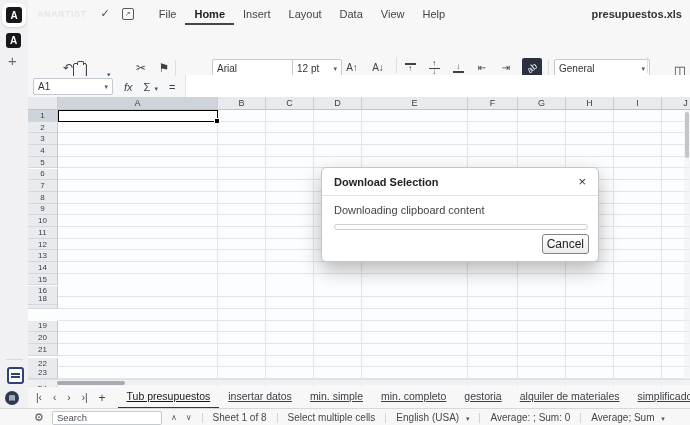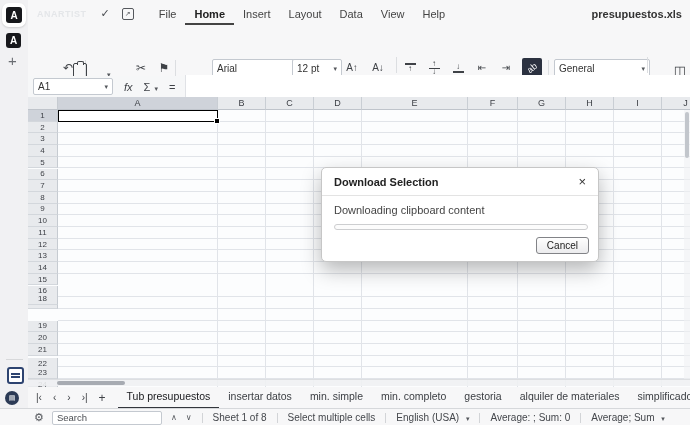--- a/index.html
+++ b/index.html
@@ -97,28 +97,28 @@
   .dialog{position:absolute;left:321px;top:167px;width:276px;height:93px;background:#fff;border:1px solid #c6c6c6;
           border-radius:5px;box-shadow:0 8px 20px rgba(0,0,0,.28);z-index:50;}
   .dlg-head{height:27px;border-bottom:1px solid #e3e3e3;display:flex;align-items:center;padding:0 12px;}
   .dlg-title{font-size:11px;font-weight:bold;color:#222;}
   .dlg-close{margin-left:auto;font-size:13px;color:#333;line-height:1;}
   .dlg-body{padding:8px 10px 0 12px;}
   .dlg-msg{font-size:11px;color:#444;}
   .progress{margin-top:8px;height:4px;border:1px solid #cdced0;border-radius:3px;background:#fcfcfc;overflow:hidden;}
   .progress-fill{height:100%;background:#4a8adf;}
   .dlg-footer{position:absolute;right:9px;bottom:7px;}
-  .btn-cancel{display:inline-block;font-size:10px;color:#222;background:linear-gradient(#fefefe,#ececee);
-              border:1px solid #828387;border-radius:3px;padding:2px 10px;}
+  .btn-cancel{display:inline-block;font-size:12px;color:#222;background:linear-gradient(#fefefe,#ececee);
+              border:1px solid #828387;border-radius:3px;padding:2px 4px;}
   
   .tabbar{position:absolute;left:28px;top:387px;right:0;height:21px;background:#f7f7f8;display:flex;align-items:center;}
   .nav-ico{font-size:10px;color:#3f4247;margin-left:11px;}
   .nav-ico.first{margin-left:8px;}
   .tabs{display:flex;margin-left:12px;}
-  .tab{font-size:10.5px;color:#3d4045;padding:3px 9px 6px;white-space:nowrap;}
+  .tab{font-size:10.5px;color:#3d4045;padding:3px 9px 6px;white-space:nowrap;text-decoration:underline;}
   .tab.active{color:#17181c;border-bottom:1.5px solid #33363c;padding-bottom:1px;}
   
   .statusbar{position:absolute;left:0;top:408px;right:0;height:17px;background:#f7f7f8;border-top:1px solid #d6d8db;
              display:flex;align-items:center;z-index:6;}
   .gear{font-size:11px;color:#55585d;margin-left:34px;}
   .search-input{width:100px;height:12px;margin-left:8px;border:1px solid #c4c9d0;border-radius:2px;background:#fff;
                 font-size:9.5px;padding:0 4px;outline:none;color:#333;font-family:"Liberation Sans",sans-serif;}
   .search-input::placeholder{color:#4c4f54;}
   .st-arrow{font-size:8px;color:#55585d;margin-left:9px;}
   .st-div{width:1px;height:10px;background:#d2d4d7;margin-left:10px;}

